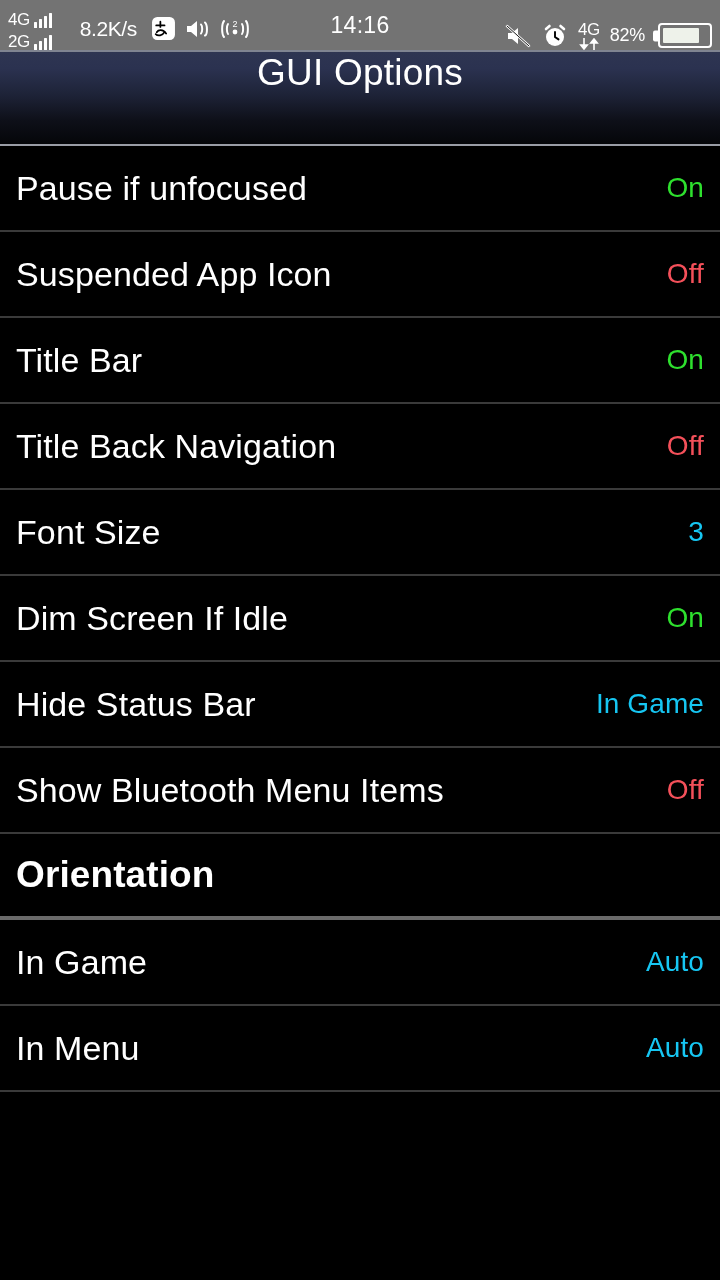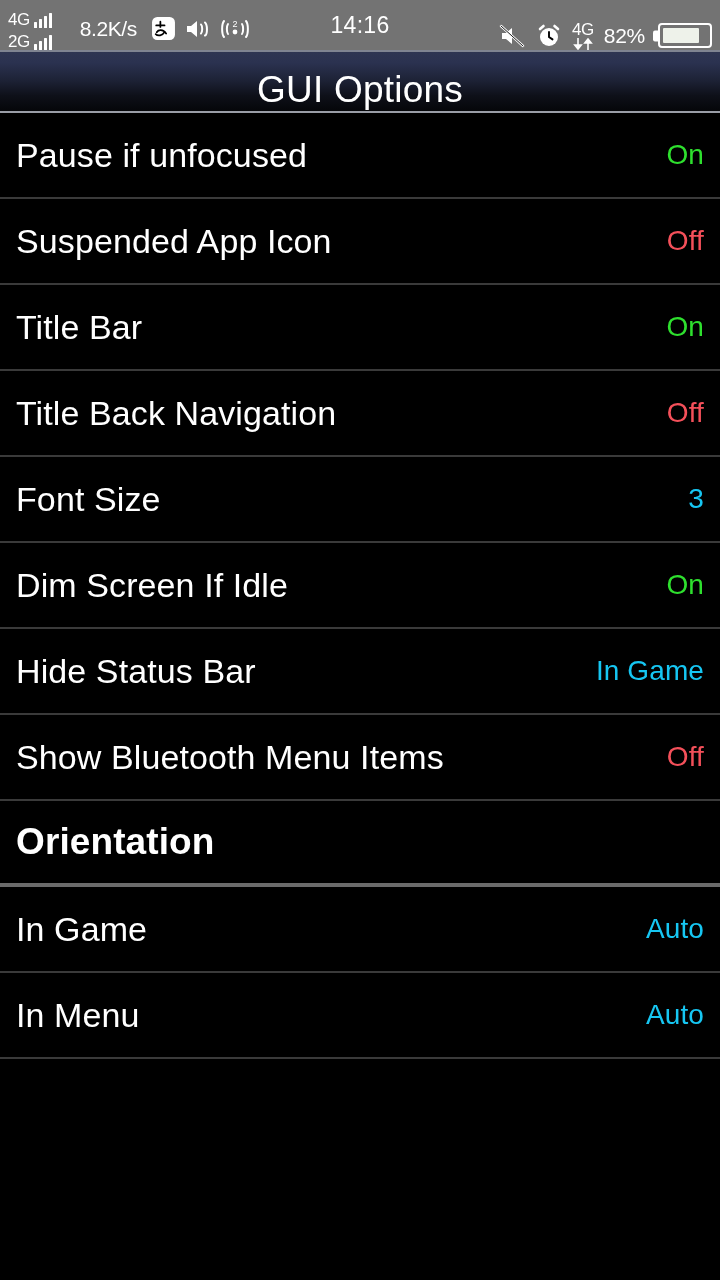--- a/index.html
+++ b/index.html
@@ -35,41 +35,41 @@
 
   .sb-time {
     position:absolute; left:0; right:0; top:0; height:50px;
     display:flex; align-items:center; justify-content:center;
     font-size:23px; letter-spacing:0.3px; pointer-events:none;
   }
   .sb-right {
     margin-left:auto; display:flex; align-items:center; gap:10px;
     padding-right:8px;
   }
-  .batt-pct { font-size:21px; letter-spacing:-0.3px; }
+  .batt-pct { font-size:18px; letter-spacing:-0.3px; }
   .batt {
     position:relative; width:54px; height:25px;
     border:2.5px solid #fff; border-radius:4px; margin-left:3px;
     display:flex; align-items:center;
   }
   .batt:before {
     content:""; position:absolute; left:-7px; top:50%; transform:translateY(-50%);
     width:5px; height:11px; background:#fff; border-radius:2px 0 0 2px;
   }
   .batt-fill {
     height:15px; background:#eef2ea; margin-left:3px; border-radius:1px;
   }
 
   
   .titlebar {
-    position:relative; width:720px; height:63px;
+    position:relative; width:720px; height:96px;
     background:linear-gradient(to bottom,#2e3552 0%,#2b3250 18%,#1d2236 48%,#0e1019 74%,#050609 100%);
     border-top:2px solid #7f8491;
     border-bottom:2px solid #9a9da6;
-    display:flex; align-items:flex-end; justify-content:center;
+    display:flex; align-items:flex-start; justify-content:center;
   }
   .titlebar .ttl {
     font-size:37px; color:#ffffff; letter-spacing:0.2px; font-weight:400;
   }
 
   
   .list { width:720px; background:#000; }
   .row {
     position:relative; width:720px; height:86px;
     display:flex; align-items:center; justify-content:space-between;

